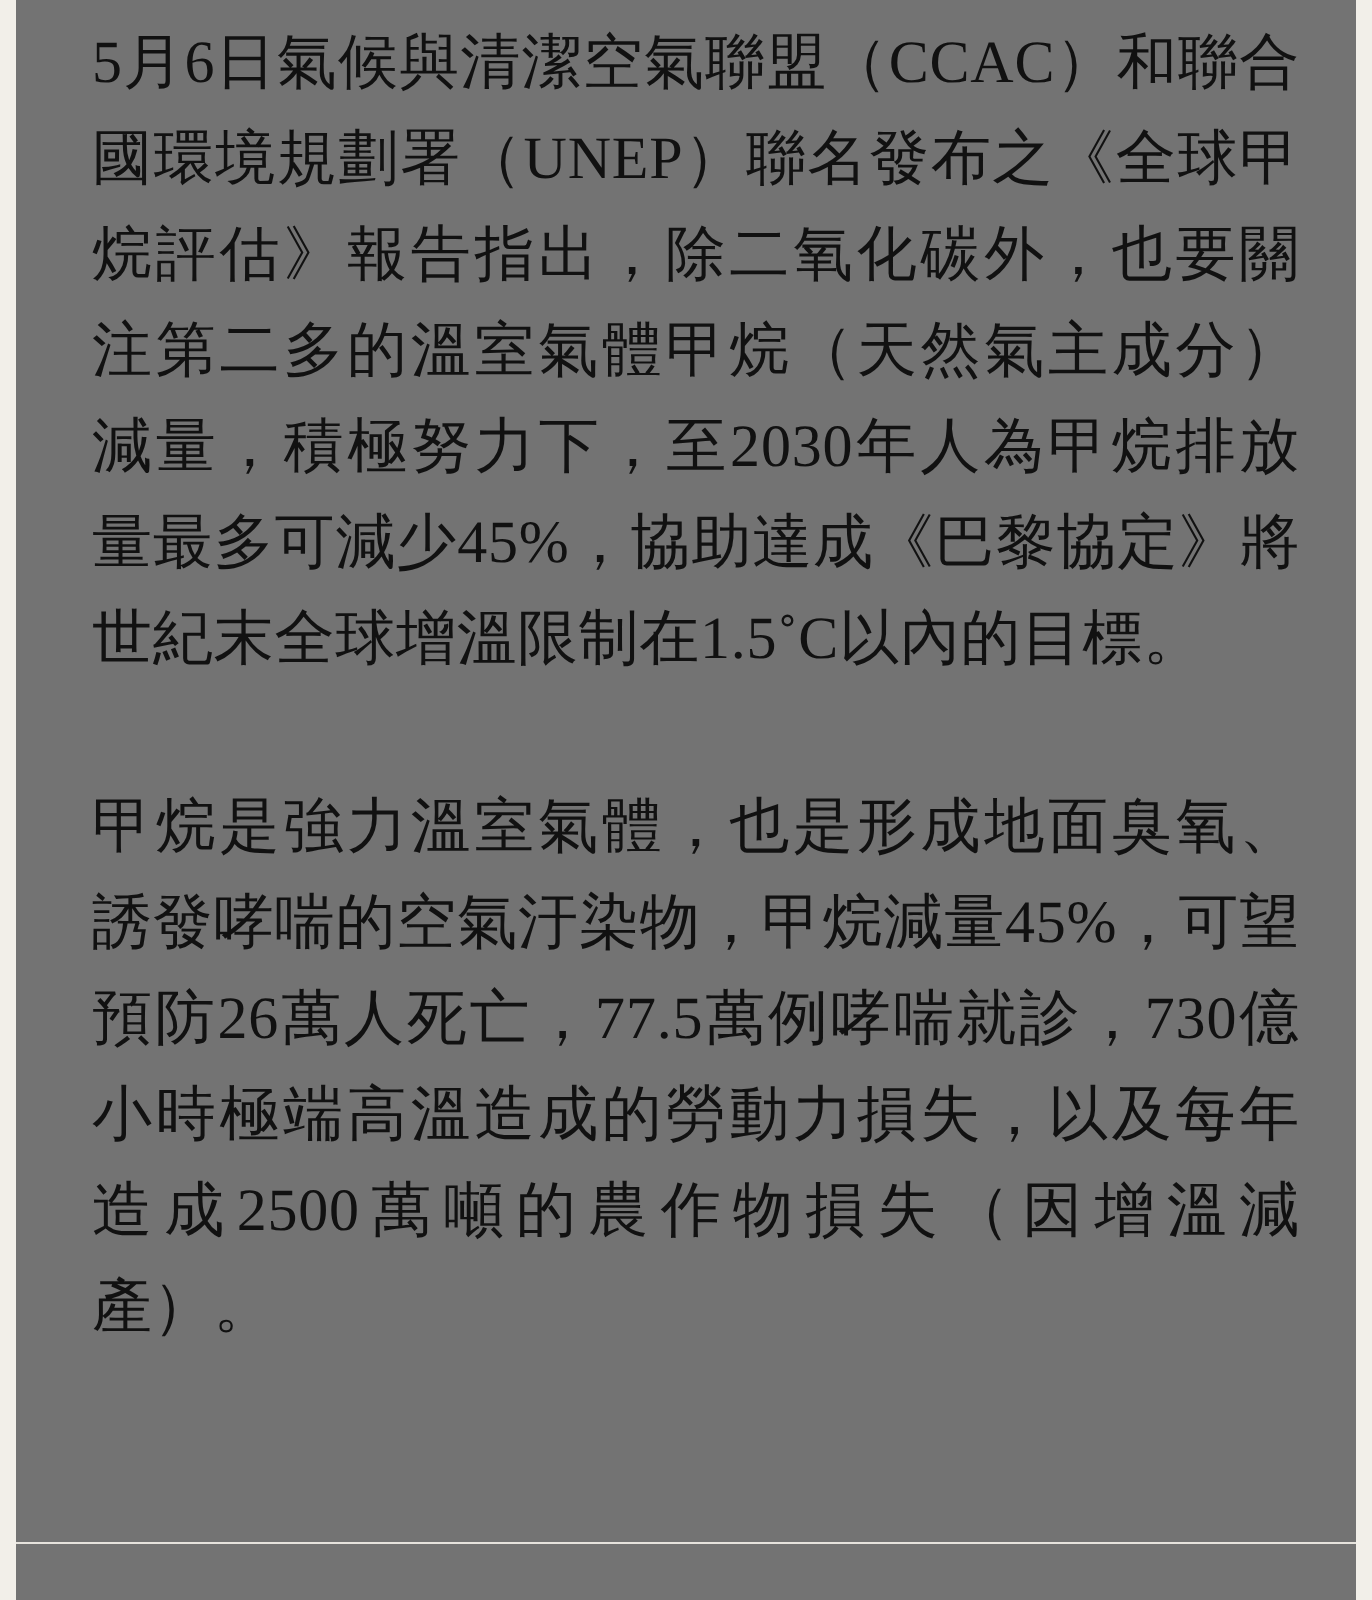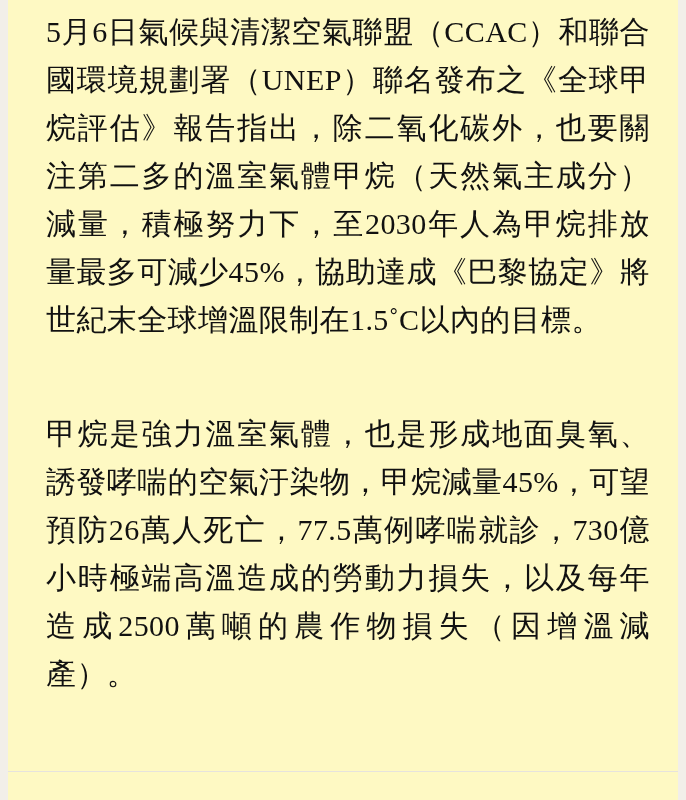--- a/index.html
+++ b/index.html
@@ -11,21 +11,21 @@
     width: 686px;
     height: 800px;
     font-family: "Liberation Serif", "DejaVu Serif", serif;
     color: #000000;
     overflow: hidden;
   }
   .page {
     position: relative;
     width: 686px;
     height: 800px;
-    background: #fef9c3;
+    background: #737373;
     box-sizing: border-box;
   }
   .edge-left {
     position: absolute;
     left: 0;
     top: 0;
     width: 8px;
     height: 800px;
     background: #f2efe9;
   }
@@ -50,21 +50,21 @@
     font-size: 30px;
     line-height: 48px;
     letter-spacing: 0.4px;
     text-align: justify;
     text-justify: inter-character;
     margin: 0;
     color: #111111;
     font-family: "Liberation Serif", "DejaVu Serif", serif;
   }
   .para + .para {
-    margin-top: 66px;
+    margin-top: 46px;
   }
   .divider {
     position: absolute;
     left: 8px;
     right: 8px;
     bottom: 28px;
     height: 1px;
     background: #e6e3dd;
   }
 </style>

